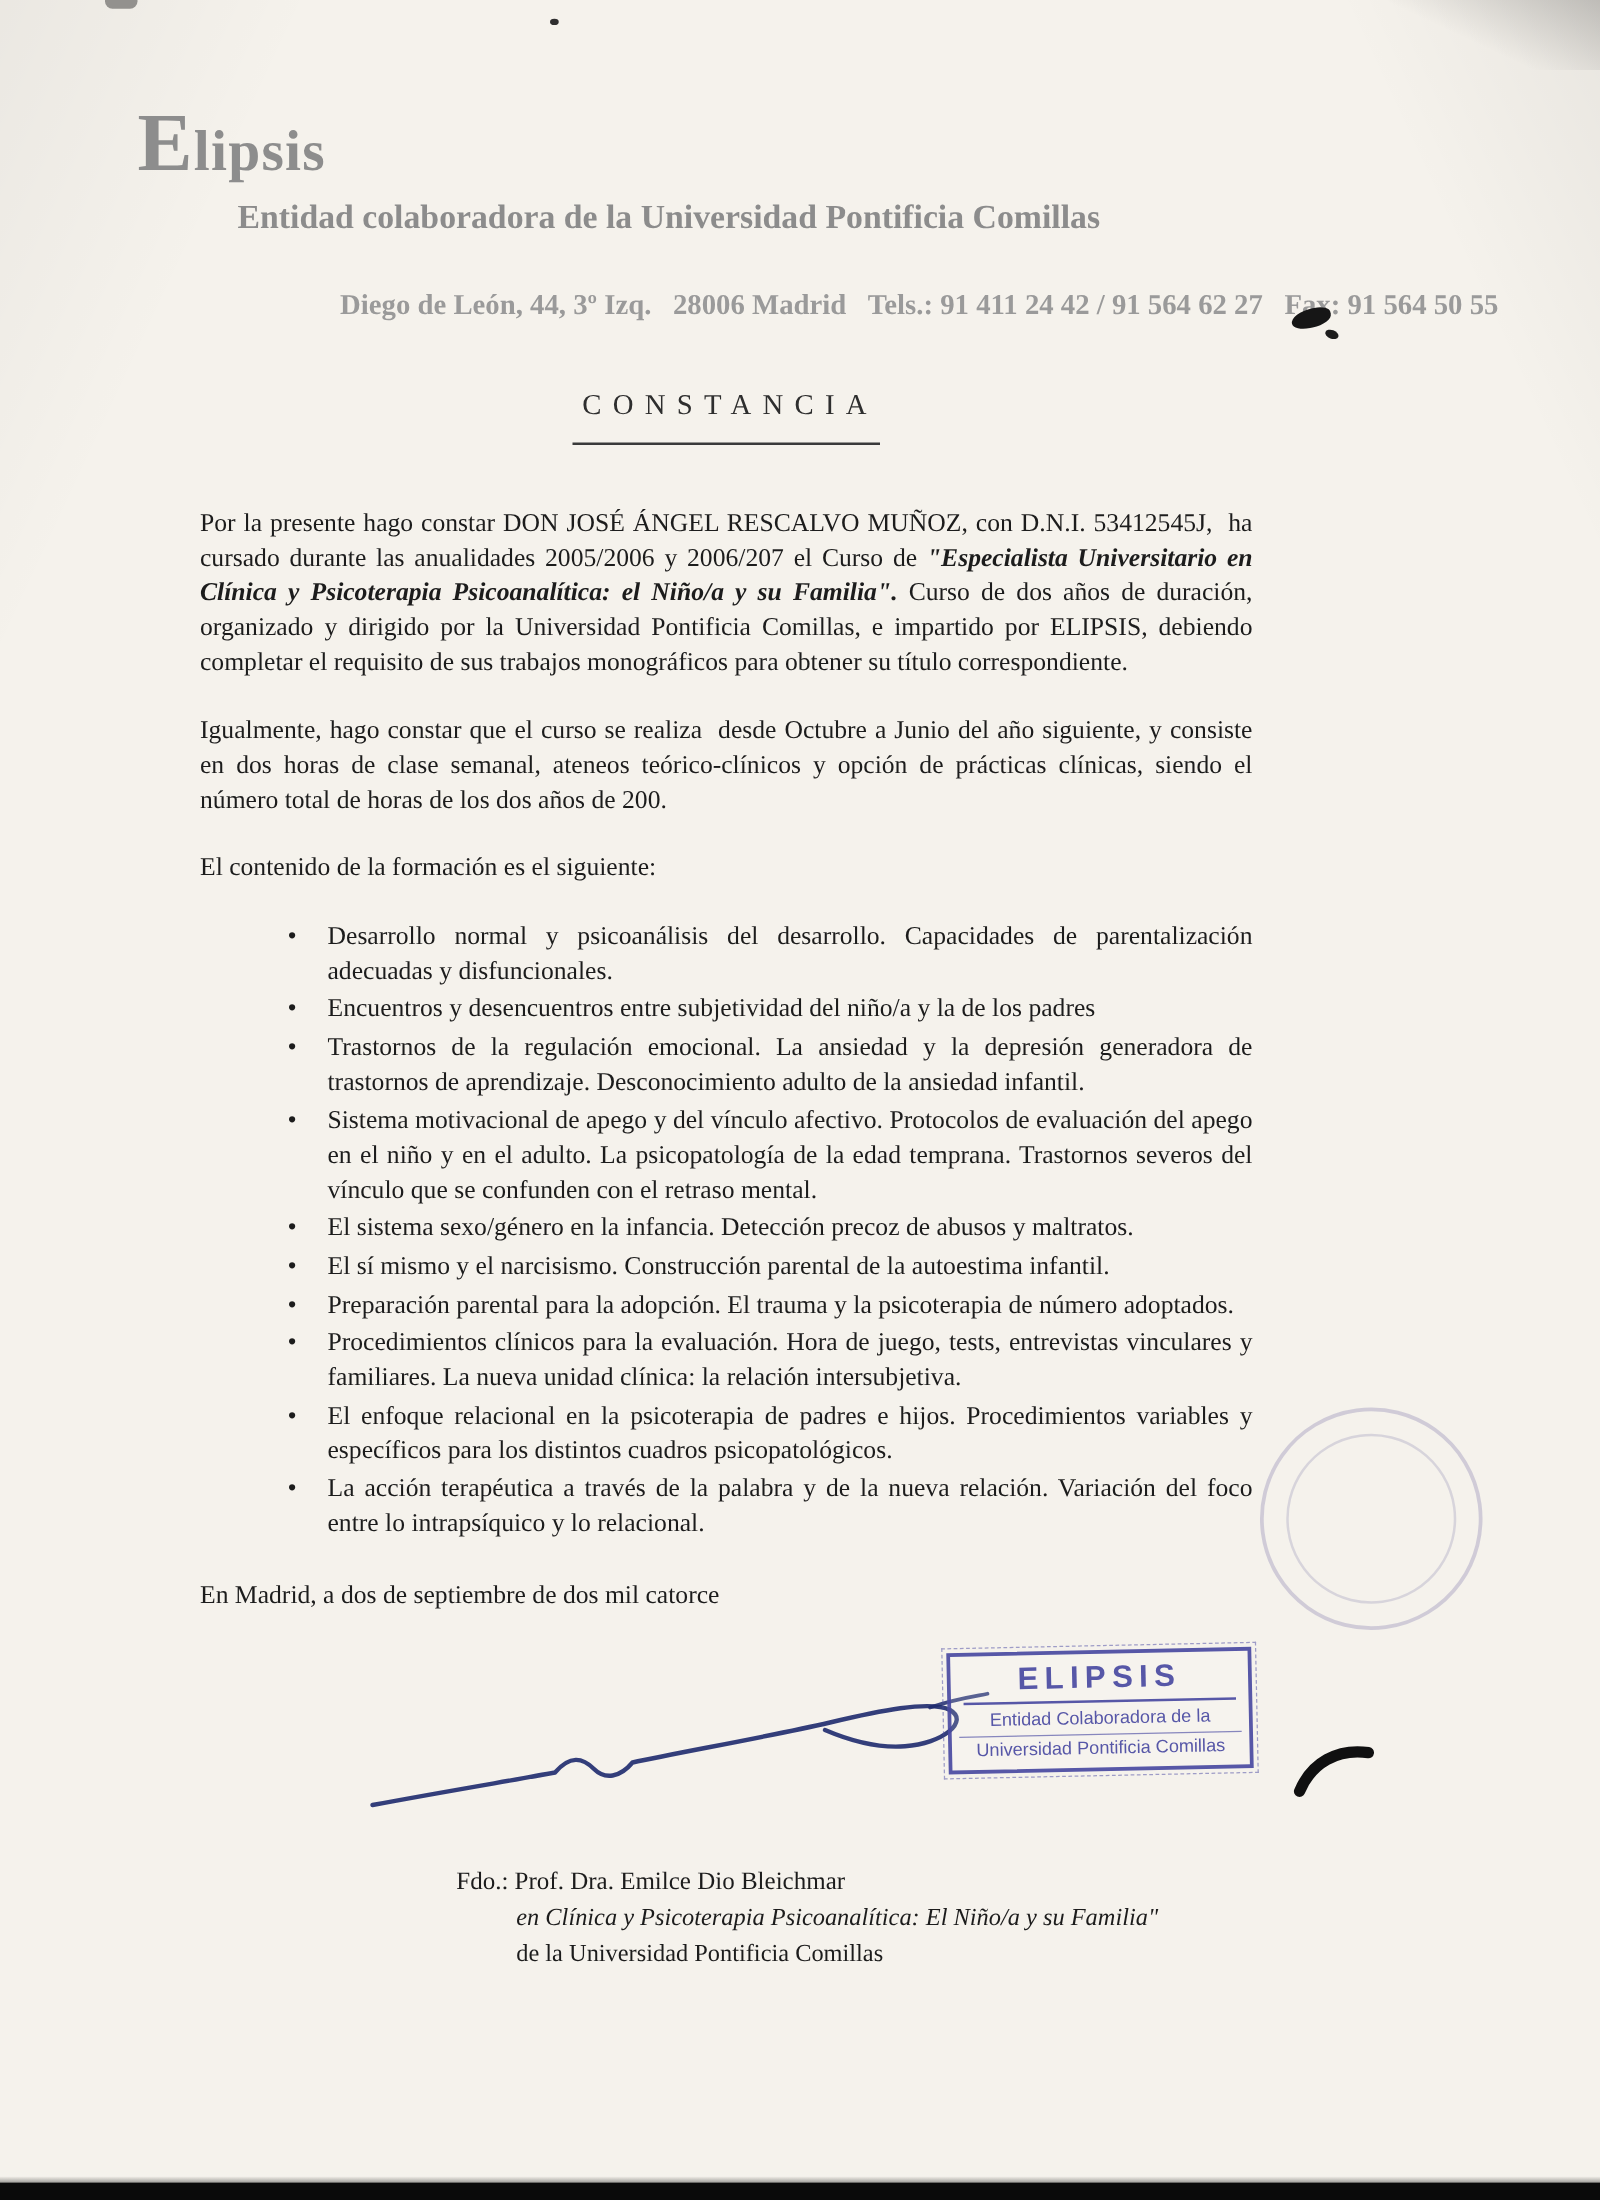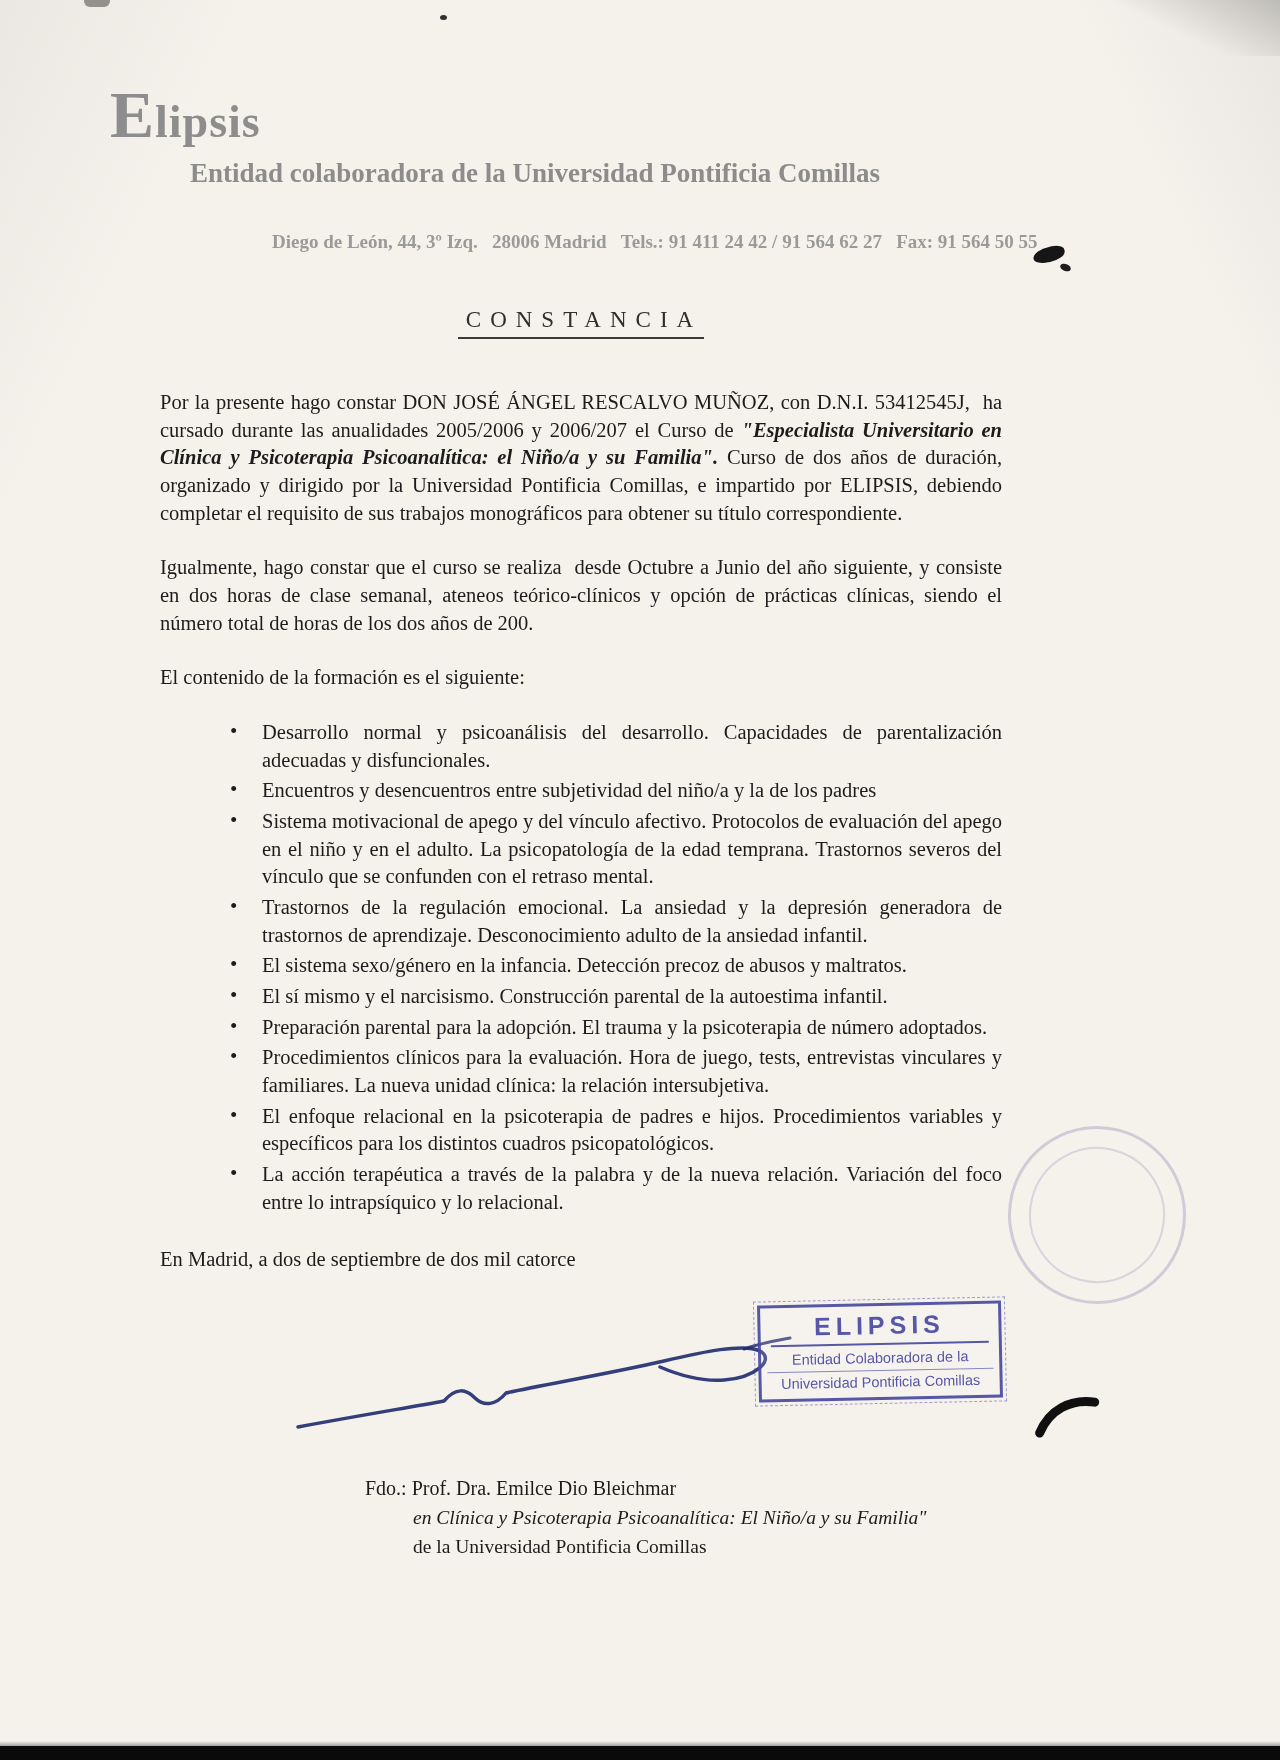--- a/index.html
+++ b/index.html
@@ -27,35 +27,35 @@
   .logo .logo-initial { font-size: 66px; font-weight: bold; }
   .logo .logo-rest    { font-size: 46px; font-weight: bold; text-align: center; }
   .org-line {
     margin: 10px 0 0 190px;
     font-size: 27px;
     font-weight: bold;
     color: #8c8c8c;
   }
   .address-line {
     margin: 42px 12px 0 272px;
-    font-size: 19px;
+    font-size: 23px;
     font-weight: bold;
     color: #9a9a9a;
     font-family: Liberation Serif, serif;
   }
 
   
   .title-row { margin: 54px 278px 0 160px; text-align: center; }
   .doc-title {
     display: inline-block;
     font-size: 23px;
     letter-spacing: 9px;
     color: #2e2e2e;
     border-bottom: 2px solid #3a3a3a;
-    padding: 0 2px 4px 8px;
+    padding: 0 2px 17px 8px;
   }
 
   
   .doc-body { margin: 0 278px 0 160px; font-size: 20.5px; line-height: 1.35; }
   .doc-body p { margin: 0 0 27px 0; text-align: justify; }
   .doc-body p.first { margin-top: 50px; }
   .course-title { font-weight: bold; font-style: italic; }
   .lead { text-align: center; }
 
   ul.topics {
@@ -163,22 +163,22 @@
   </div>
 
   <div class="doc-body">
     <p class="first"><span>Por la presente hago constar DON JOSÉ ÁNGEL RESCALVO MUÑOZ, con D.N.I. 53412545J,&nbsp; ha cursado durante las anualidades 2005/2006 y 2006/207 el Curso de </span><span class="course-title">"Especialista Universitario en Clínica y Psicoterapia Psicoanalítica: el Niño/a y su Familia".</span><span> Curso de dos años de duración, organizado y dirigido por la Universidad Pontificia Comillas, e impartido por ELIPSIS, debiendo completar el requisito de sus trabajos monográficos para obtener su título correspondiente.</span></p>
     <p>Igualmente, hago constar que el curso se realiza&nbsp; desde Octubre a Junio del año siguiente, y consiste en dos horas de clase semanal, ateneos teórico-clínicos y opción de prácticas clínicas, siendo el número total de horas de los dos años de 200.</p>
     <p class="lead">El contenido de la formación es el siguiente:</p>
 
     <ul class="topics">
       <li>Desarrollo normal y psicoanálisis del desarrollo. Capacidades de parentalización adecuadas y disfuncionales.</li>
       <li>Encuentros y desencuentros entre subjetividad del niño/a y la de los padres</li>
+      <li>Trastornos de la regulación emocional. La ansiedad y la depresión generadora de trastornos de aprendizaje. Desconocimiento adulto de la ansiedad infantil.</li>
       <li>Sistema motivacional de apego y del vínculo afectivo. Protocolos de evaluación del apego en el niño y en el adulto. La psicopatología de la edad temprana. Trastornos severos del vínculo que se confunden con el retraso mental.</li>
-      <li>Trastornos de la regulación emocional. La ansiedad y la depresión generadora de trastornos de aprendizaje. Desconocimiento adulto de la ansiedad infantil.</li>
       <li>El sistema sexo/género en la infancia. Detección precoz de abusos y maltratos.</li>
       <li>El sí mismo y el narcisismo. Construcción parental de la autoestima infantil.</li>
       <li>Preparación parental para la adopción. El trauma y la psicoterapia de número adoptados.</li>
       <li>Procedimientos clínicos para la evaluación. Hora de juego, tests, entrevistas vinculares y familiares. La nueva unidad clínica: la relación intersubjetiva.</li>
       <li>El enfoque relacional en la psicoterapia de padres e hijos. Procedimientos variables y específicos para los distintos cuadros psicopatológicos.</li>
       <li>La acción terapéutica a través de la palabra y de la nueva relación. Variación del foco entre lo intrapsíquico y lo relacional.</li>
     </ul>
 
     <p class="dateline">En Madrid, a dos de septiembre de dos mil catorce</p>
   </div>

